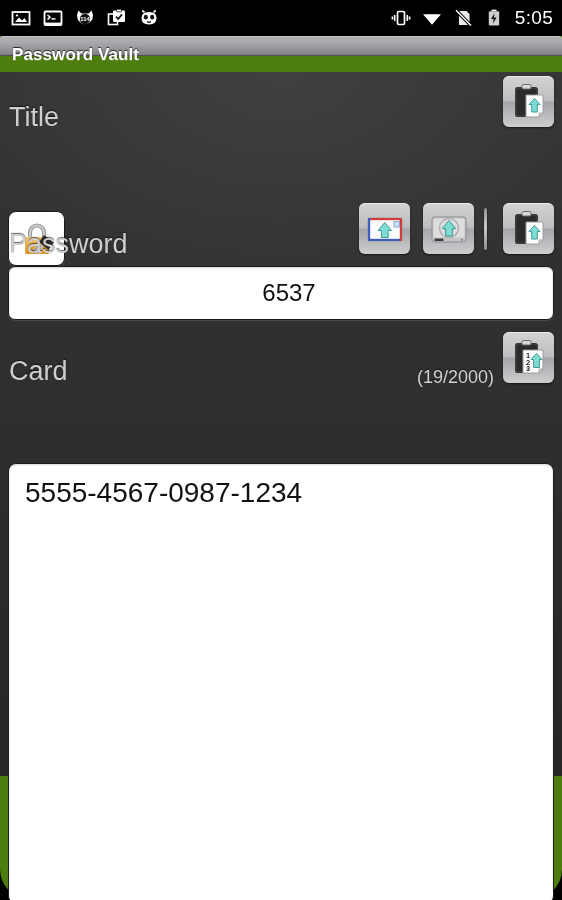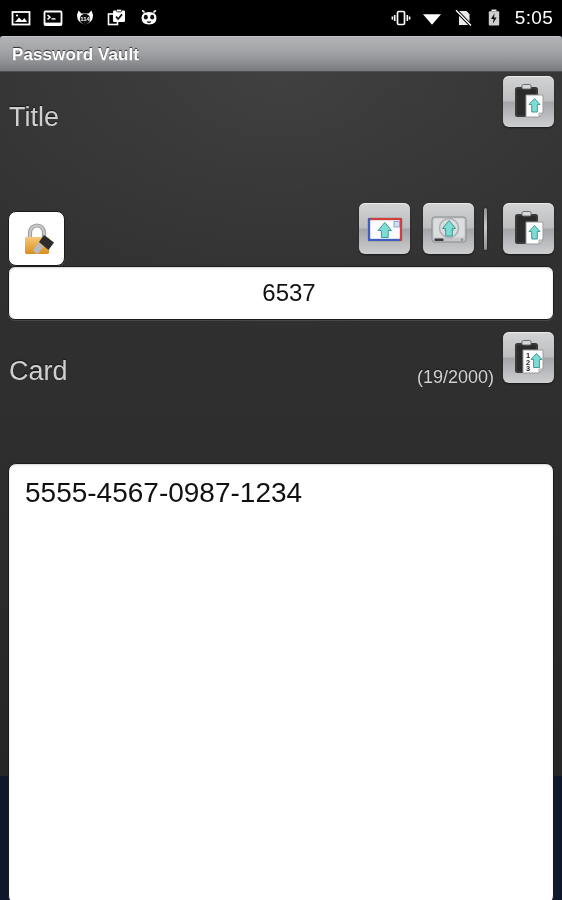--- a/index.html
+++ b/index.html
@@ -2,38 +2,38 @@
 <html><head>
 <meta charset="utf-8">
 <style>
   * { margin:0; padding:0; box-sizing:border-box; }
   html,body {
     width:562px; height:900px;
     background:#000;
     font-family:"Liberation Sans", sans-serif;
     overflow:hidden;
   }
-  #screen { position:relative; width:562px; height:900px; background:#0f172a; }
+  #screen { position:relative; width:562px; height:900px; background:#4d7c0f;border-radius:31px; }
 
   
   .statusbar{
     position:absolute; left:0; top:0; width:562px; height:36px;
     background:#000; display:flex; align-items:center;
   }
   .sb-left{ display:flex; align-items:center; gap:10px; padding-left:10px; }
   .sb-right{ margin-left:auto; display:flex; align-items:center; gap:9px; padding-right:9px; }
   .sb-ico{ width:22px; height:22px; display:block; }
   .sb-clock{
     color:#fff; font-size:19px; font-weight:400; letter-spacing:.3px;
     line-height:22px; padding-left:1px;
   }
 
   
   .titlebar{
-    position:absolute; left:0; top:36px; width:562px; height:36px;
+    position:absolute; left:0; top:36px; width:562px; height:20px;
     background:linear-gradient(180deg,#b2b3b5 0%,#a3a4a7 40%,#8e8f92 72%,#77787b 100%);
     border-radius:3px 3px 0 0;
     border-top:1px solid #c2c3c5;
     box-shadow:inset 0 -1px 0 rgba(0,0,0,.35);
   }
   .titlebar .tl{
     position:absolute; left:12px; top:8px;
     font-size:17px; font-weight:bold; color:#fff;
     text-shadow:0 -1px 1px rgba(0,0,0,.75), 0 1px 0 rgba(255,255,255,.18);
     letter-spacing:.1px;
@@ -216,20 +216,21 @@
             <stop offset="0" stop-color="#f6c878"></stop>
               <stop offset="1" stop-color="#d88f21"></stop>
           </linearGradient>
         </defs>
         <path d="M27 16 L37 23.5 L31.5 31 L22 23" fill="#2c2c2c"></path>
         <path d="M21.5 23.5 L16 31.5 L20.5 35.5 L26.5 27.5 Z" fill="#b9babc"></path>
       </svg>
     </div>
 
 
+    <div class="sec-label" style="top:157px;">Password</div>
 
     <div class="btn-ico" style="left:359px; top:131px;">
       <svg width="40" height="40" viewBox="0 0 40 40">
         <rect x="3" y="9" width="34" height="23" rx="1.5" fill="#f4f4f6" stroke="#9a9b9d" stroke-width="1"></rect>
         <g>
           <rect x="3" y="9" width="34" height="2.4" fill="#d53d3d"></rect>
           <rect x="3" y="29.6" width="34" height="2.4" fill="#3f5fc0"></rect>
           <rect x="3" y="9" width="2.4" height="23" fill="#3f5fc0"></rect>
           <rect x="34.6" y="9" width="2.4" height="23" fill="#d53d3d"></rect>
         </g>

